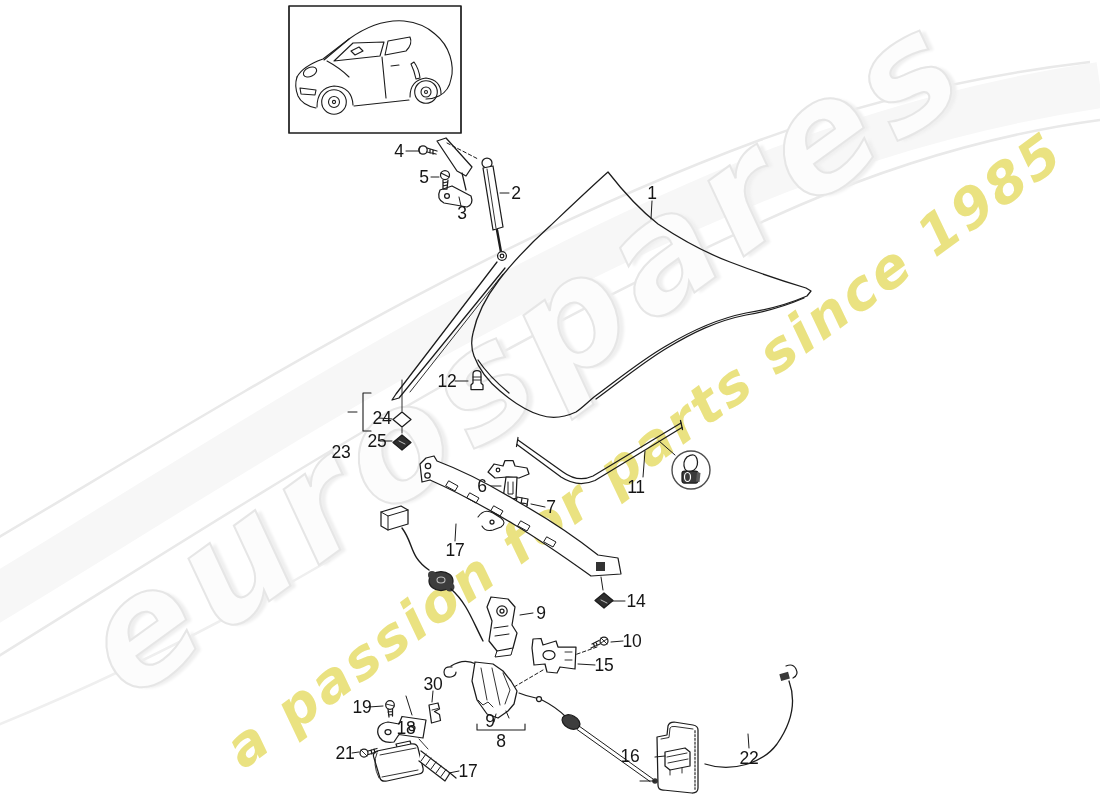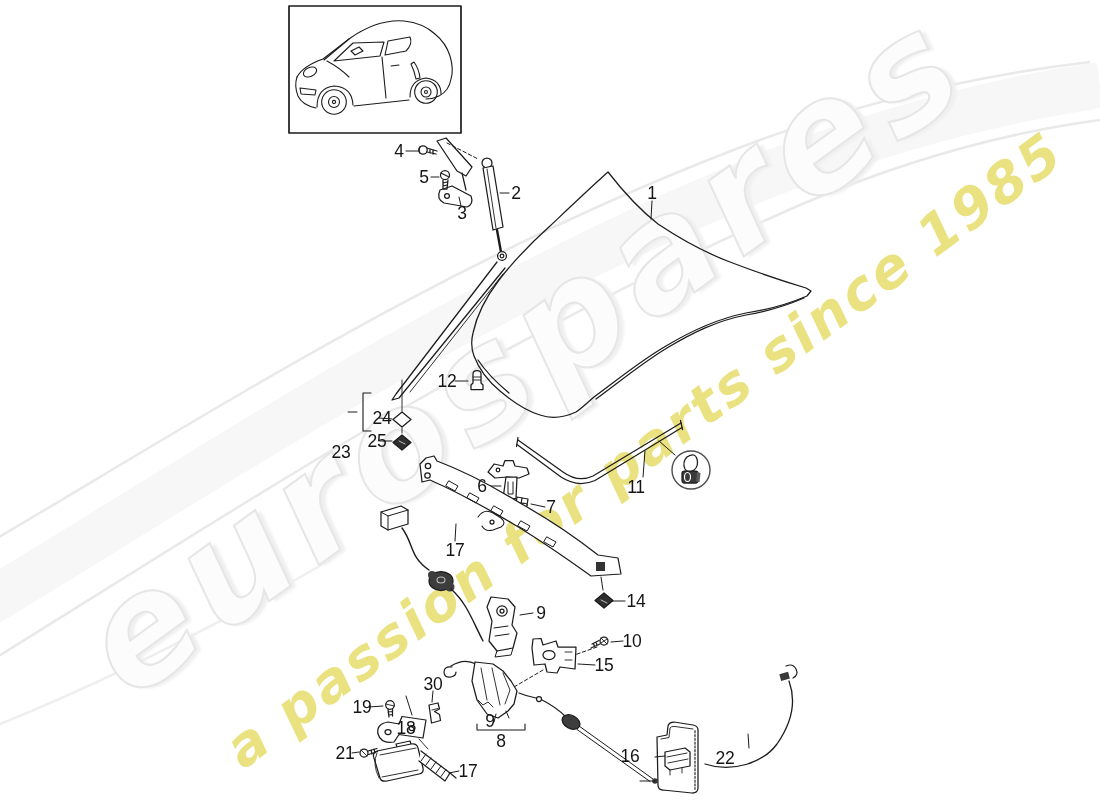--- a/index.html
+++ b/index.html
@@ -300,18 +300,18 @@
       <span style="left: 447px; top: 381px;">12</span>
       <span style="left: 455px; top: 550px;">17</span>
       <span style="left: 636px; top: 601px;">14</span>
       <span style="left: 604px; top: 665px;">15</span>
       <span style="left: 630px; top: 756px;">16</span>
       <span style="left: 468px; top: 771px;">17</span>
       <span style="left: 406px; top: 688px; margin-top: 40px;">18</span>
       <span style="left: 362px; top: 707px; text-align: center;">19</span>
       <span style="left: 433px; top: 684px;">30</span>
       <span style="left: 345px; top: 753px;">21</span>
-      <span style="left: 725px; top: 758px;">22</span>
+      <span style="left: 749px; top: 758px;">22</span>
       <span style="left: 341px; top: 412px; margin-top: 40px;">23</span>
       <span style="left: 376px; top: 418px; padding-left: 12px;">24</span>
       <span style="left: 377px; top: 441px;">25</span>
     </div>
 </div>
 
 </body></html>

